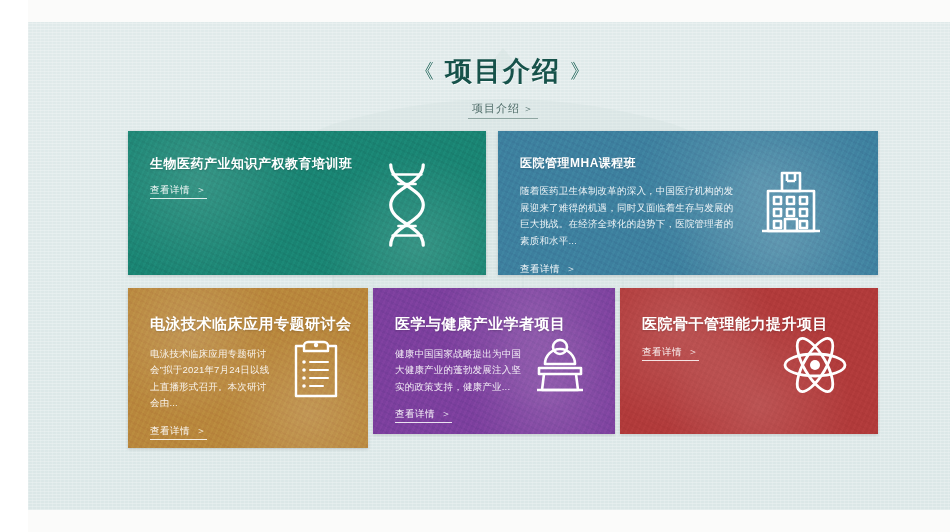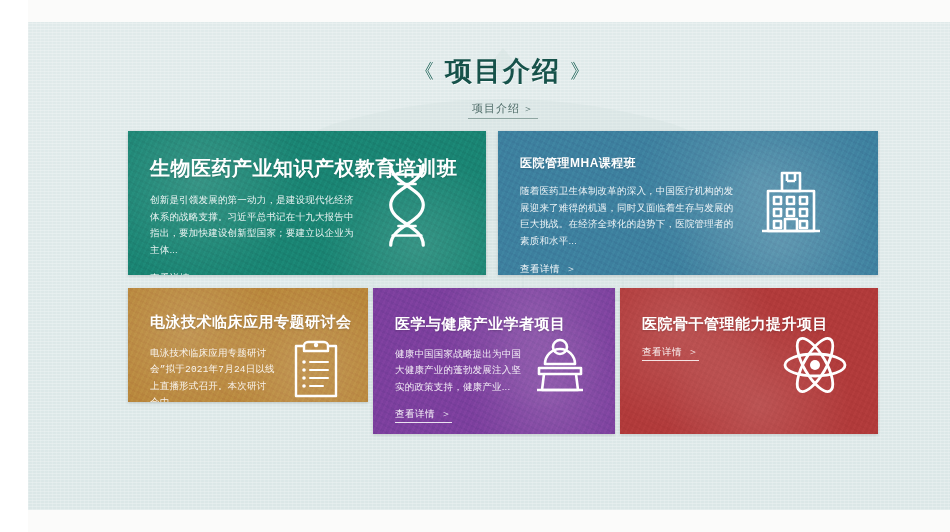--- a/index.html
+++ b/index.html
@@ -99,33 +99,33 @@
   }
   .card-link .chev{margin-left:6px;font-size:10px;}
   .card-icon{
     position:absolute;z-index:3;pointer-events:none;
   }
   .card-icon svg{display:block;width:100%;height:100%;}
 
   
   #card-1{left:100px;top:131px;width:358px;height:144px;}
   #card-1 .card-body{padding:26px 0 0 22px;}
-  #card-1 .card-title{font-size:20px;}
+  #card-1 .card-title{font-size:13px;}
   #card-1 .card-desc{font-size:9.5px;width:212px;margin-top:13px;}
   #card-1 .card-link{font-size:9.5px;margin-top:12px;margin-left:0;}
   #card-1 .card-icon{right:42px;top:30px;width:74px;height:88px;}
 
   #card-2{left:470px;top:131px;width:380px;height:144px;}
   #card-2 .card-body{padding:26px 0 0 22px;}
   #card-2 .card-title{font-size:12px;}
   #card-2 .card-desc{font-size:9.5px;width:222px;margin-top:13px;}
   #card-2 .card-link{font-size:9.5px;margin-top:12px;}
   #card-2 .card-icon{right:52px;top:38px;width:70px;height:70px;}
 
-  #card-3{left:100px;top:288px;width:240px;height:114px;font-family:Liberation Mono, monospace;}
+  #card-3{left:100px;top:288px;width:240px;height:160px;}
   #card-3 .card-body{padding:28px 0 0 22px;}
   #card-3 .card-title{font-size:15px;}
   #card-3 .card-desc{font-size:9.5px;width:126px;margin-top:13px;}
   #card-3 .card-link{font-size:9.5px;margin-top:12px;}
   #card-3 .card-icon{right:26px;top:50px;width:52px;height:62px;}
 
   #card-4{left:345px;top:288px;width:242px;height:146px;}
   #card-4 .card-body{padding:28px 0 0 22px;}
   #card-4 .card-title{font-size:15px;}
   #card-4 .card-desc{font-size:9.5px;width:128px;margin-top:13px;}
@@ -186,21 +186,20 @@
   </div>
 
   <div class="cards">
 
     <div class="card" id="card-1" style="background: rgb(26, 131, 114);">
       <div class="tex"></div>
       <div class="blotch" style="left:-40px;top:-50px;width:220px;height:200px;"></div>
       <div class="blotch" style="right:-30px;bottom:-60px;width:200px;height:180px;"></div>
       <div class="card-body">
         <div class="card-title">生物医药产业知识产权教育培训班</div>
-        <div class="card-desc">创新是引领发展的第一动力，是建设现代化经济体系的战略支撑。习近平总书记在十九大报告中指出，要加快建设创新型国家；要建立以企业为主体...</div>
         <a href="#" class="card-link"><span>查看详情</span><span class="chev">＞</span></a>
       </div>
       <div class="card-icon">
         <svg viewBox="0 0 74 92" xmlns="http://www.w3.org/2000/svg" fill="none" stroke="#ffffff" stroke-width="3.4" stroke-linecap="round">
           <path d="M20 4 C20 24 54 28 54 46 C54 64 20 68 20 88"></path>
           <path d="M54 4 C54 24 20 28 20 46 C20 64 54 68 54 88"></path>
           <line x1="22" y1="14" x2="52" y2="14" stroke-width="2.6"></line>
           <line x1="28" y1="24" x2="46" y2="24" stroke-width="2.6"></line>
           <line x1="28" y1="68" x2="46" y2="68" stroke-width="2.6"></line>
           <line x1="22" y1="78" x2="52" y2="78" stroke-width="2.6"></line>

